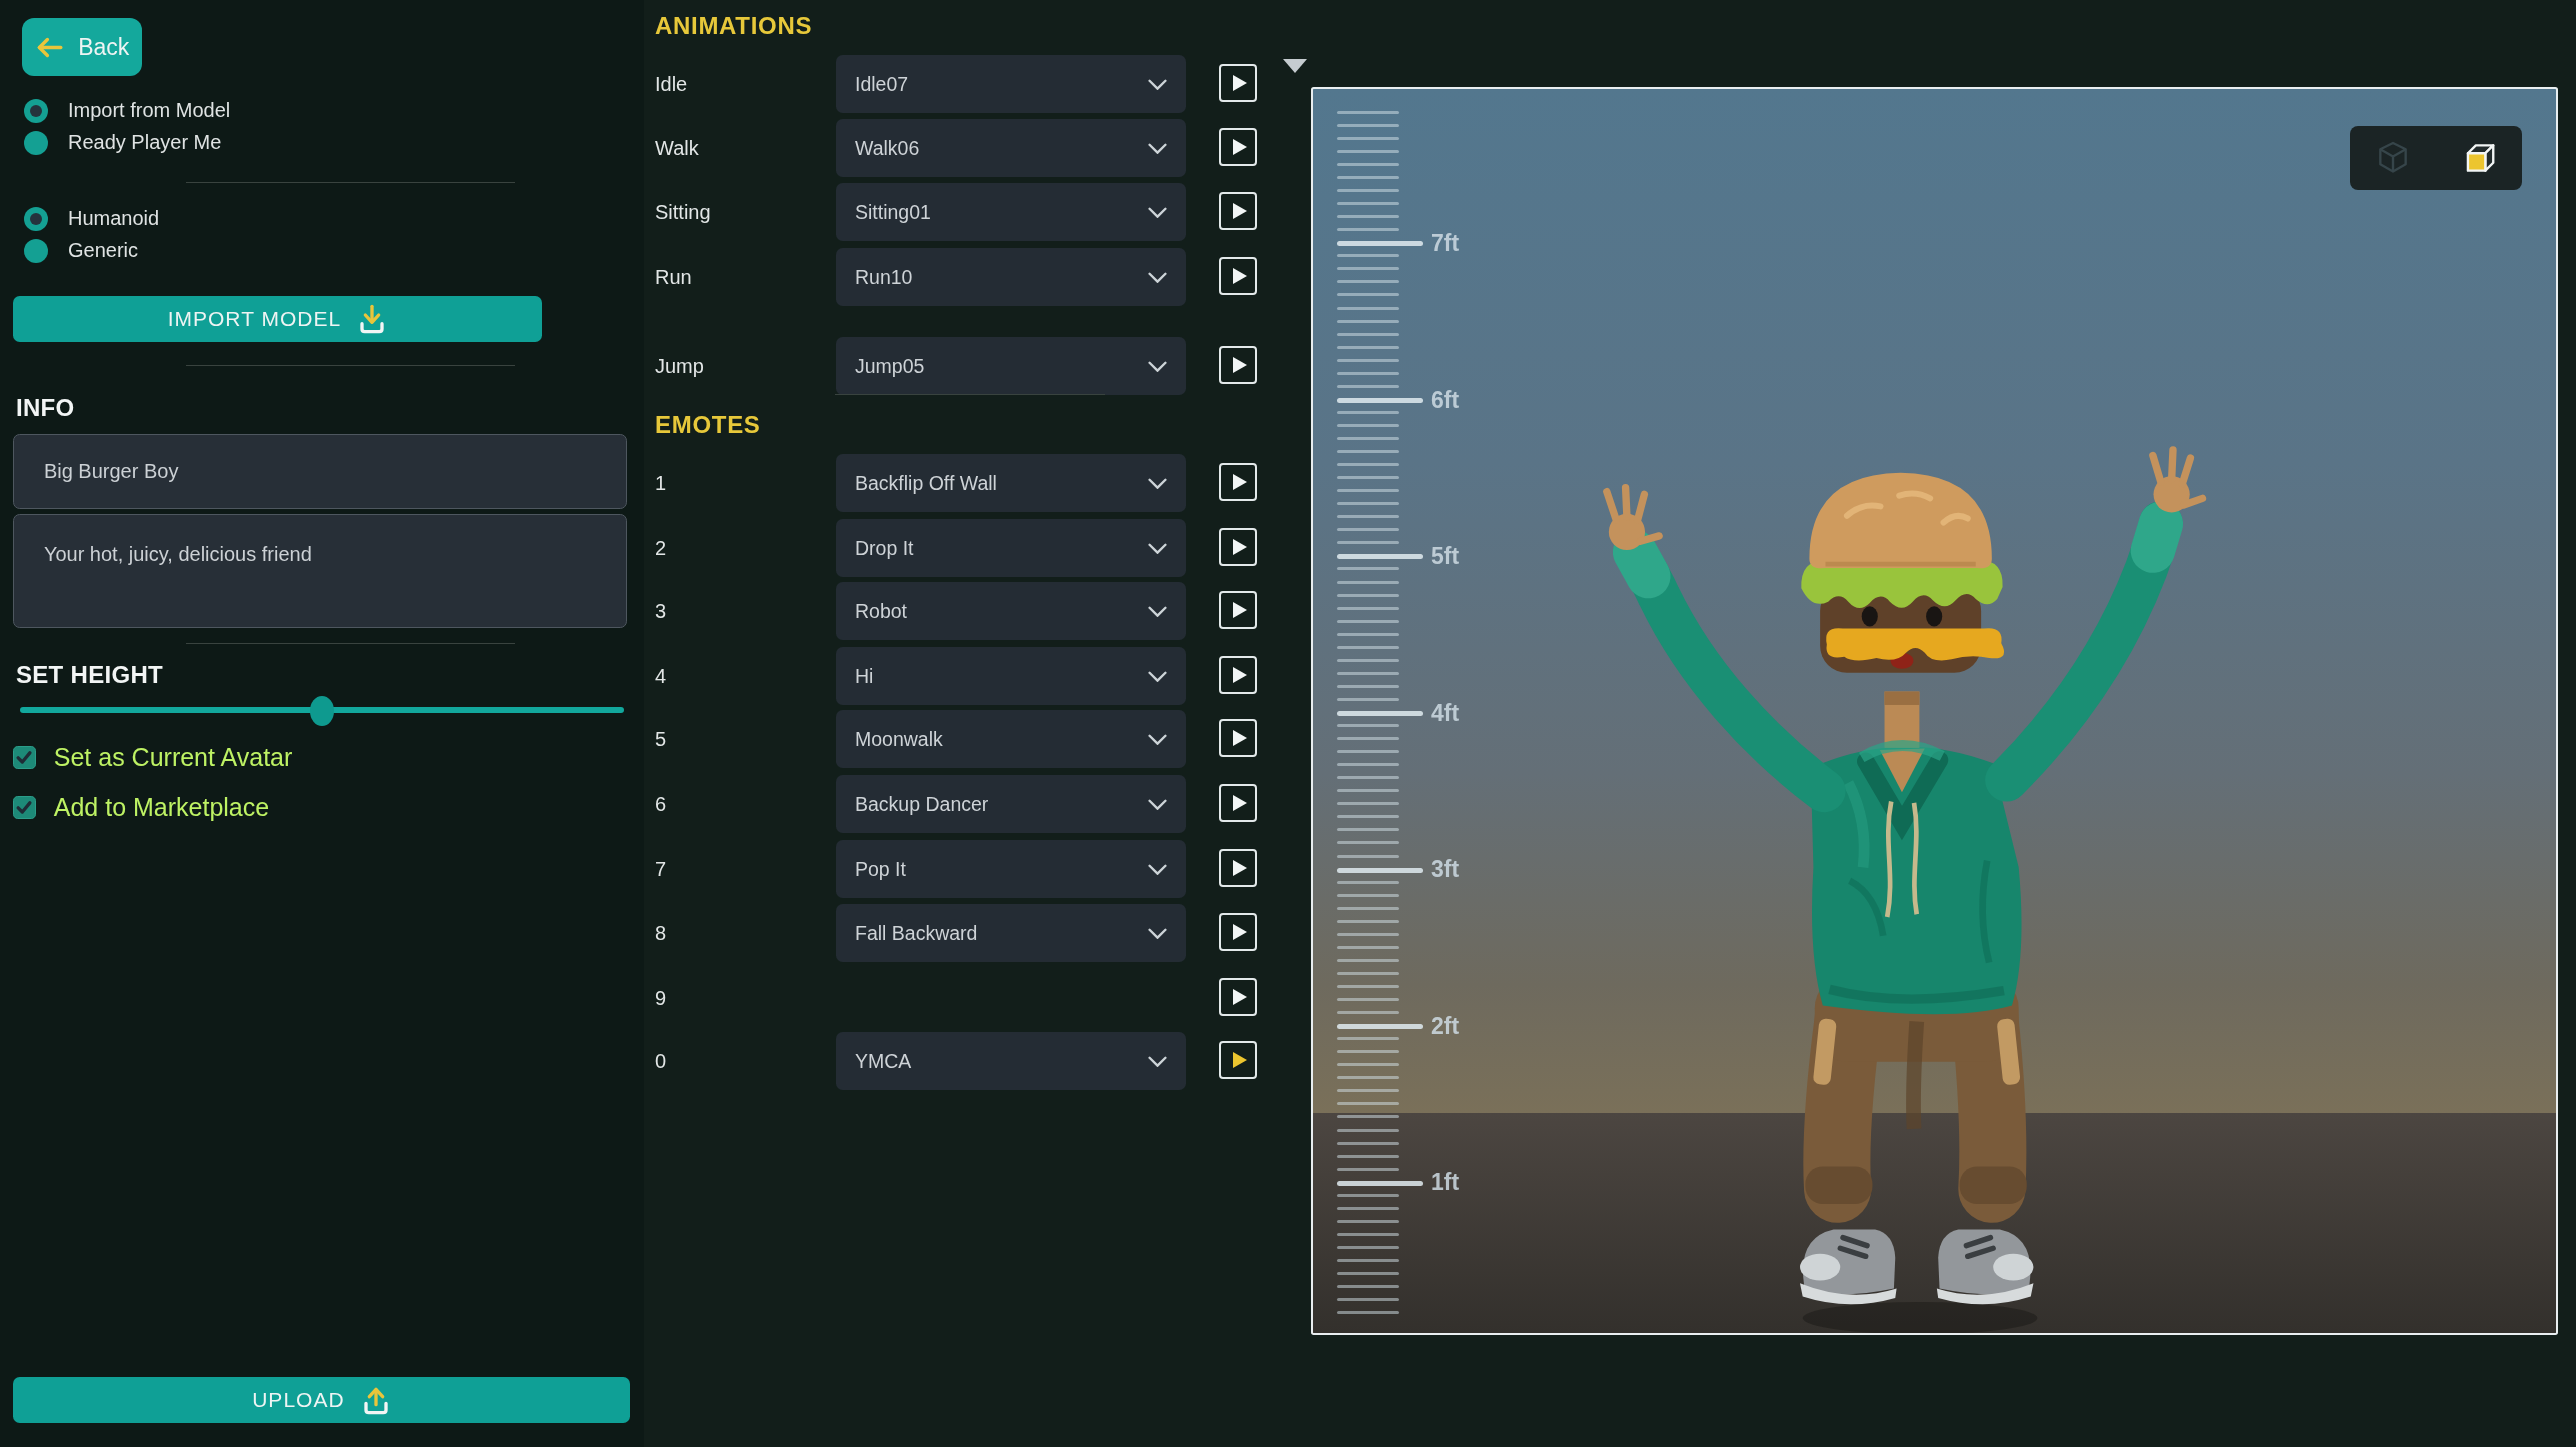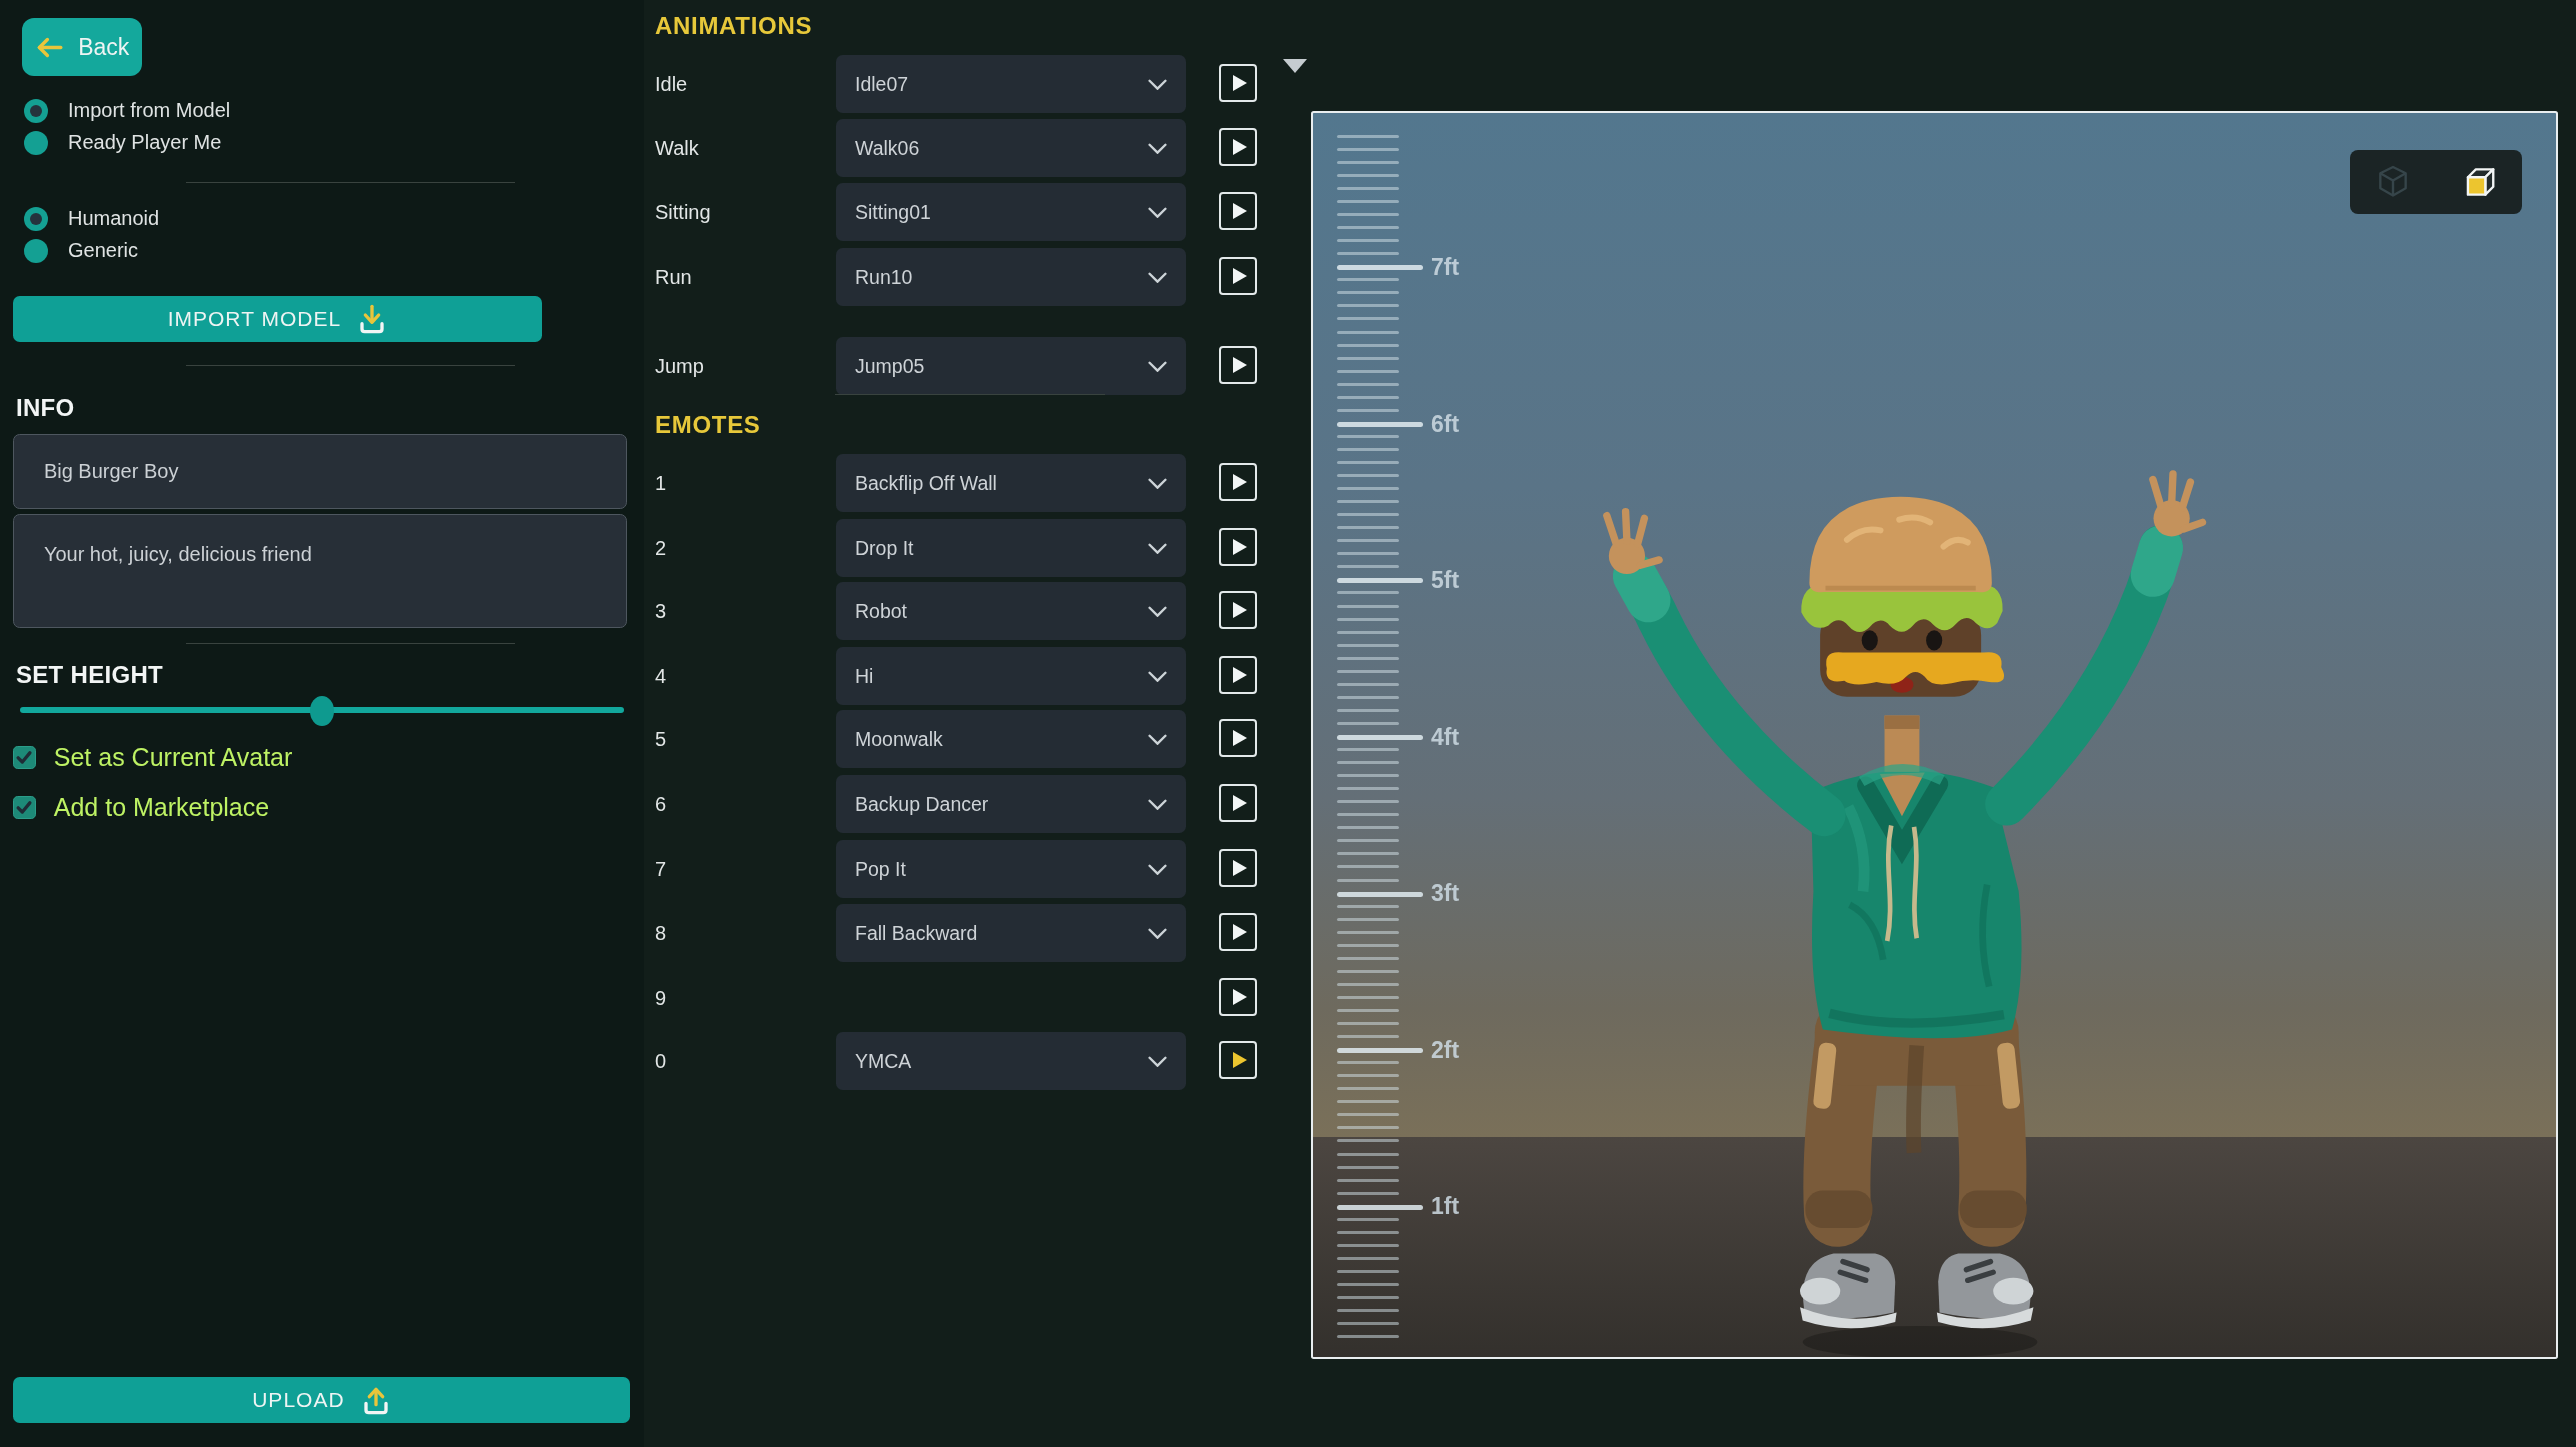--- a/index.html
+++ b/index.html
@@ -34,21 +34,21 @@
   .dropdown{position:absolute;left:181px;top:0;width:350px;height:58px;background:#242c34;border-radius:6.7px;cursor:pointer;}
   .dropdown-value{display:block;padding-left:19px;line-height:58px;font-size:19.5px;color:#ced3d7;}
   .chev{position:absolute;right:19px;top:23.5px;}
   .play-btn{position:absolute;left:564px;top:9.4px;width:38px;height:38px;background:transparent;
     border:2px solid #e3e9ea;border-radius:4px;box-sizing:border-box;display:flex;align-items:center;justify-content:center;cursor:pointer;}
   .play-tri{width:0;height:0;border-left:14.8px solid #f2f5f5;border-top:8.7px solid transparent;border-bottom:8.7px solid transparent;margin-left:4px;}
   .play-tri.active{border-left-color:#ecc52f;}
   #panel-collapse{position:absolute;left:1283px;top:59px;width:0;height:0;cursor:pointer;
     border-left:12.7px solid transparent;border-right:12.7px solid transparent;border-top:14.8px solid #c5ccd0;}
   
-  #viewport{position:absolute;left:1311px;top:111px;width:1243px;height:1244px;border:2px solid #e9eef0;border-radius:2.7px;
+  #viewport{position:absolute;left:1311px;top:87px;width:1243px;height:1244px;border:2px solid #e9eef0;border-radius:2.7px;
     box-sizing:content-box;overflow:hidden;
     background:linear-gradient(180deg,#53778e 0%,#5a7487 30%,#646f77 55%,#6e6a5e 72%,#7a7059 82.3%);}
   #ground{position:absolute;left:0;right:0;top:1024px;bottom:0;background:linear-gradient(180deg,#4c4641,#33302c);}
   .tick{position:absolute;left:24px;border-radius:2.7px;}
   .tick.minor{width:62px;height:3.4px;background:rgba(214,227,233,0.5);}
   .tick.major{width:86px;height:5.4px;background:rgba(224,235,240,0.85);}
   .ft-label{position:absolute;left:118px;transform:translateY(-52%);font-size:23px;font-weight:bold;color:rgba(206,219,227,0.85);}
   #vp-toolbar{position:absolute;left:1037px;top:37px;width:172px;height:64px;background:#1b2425;border-radius:8px;
     display:flex;align-items:center;justify-content:space-around;}
   .vp-tool{width:47px;height:47px;display:flex;align-items:center;justify-content:center;cursor:pointer;}

